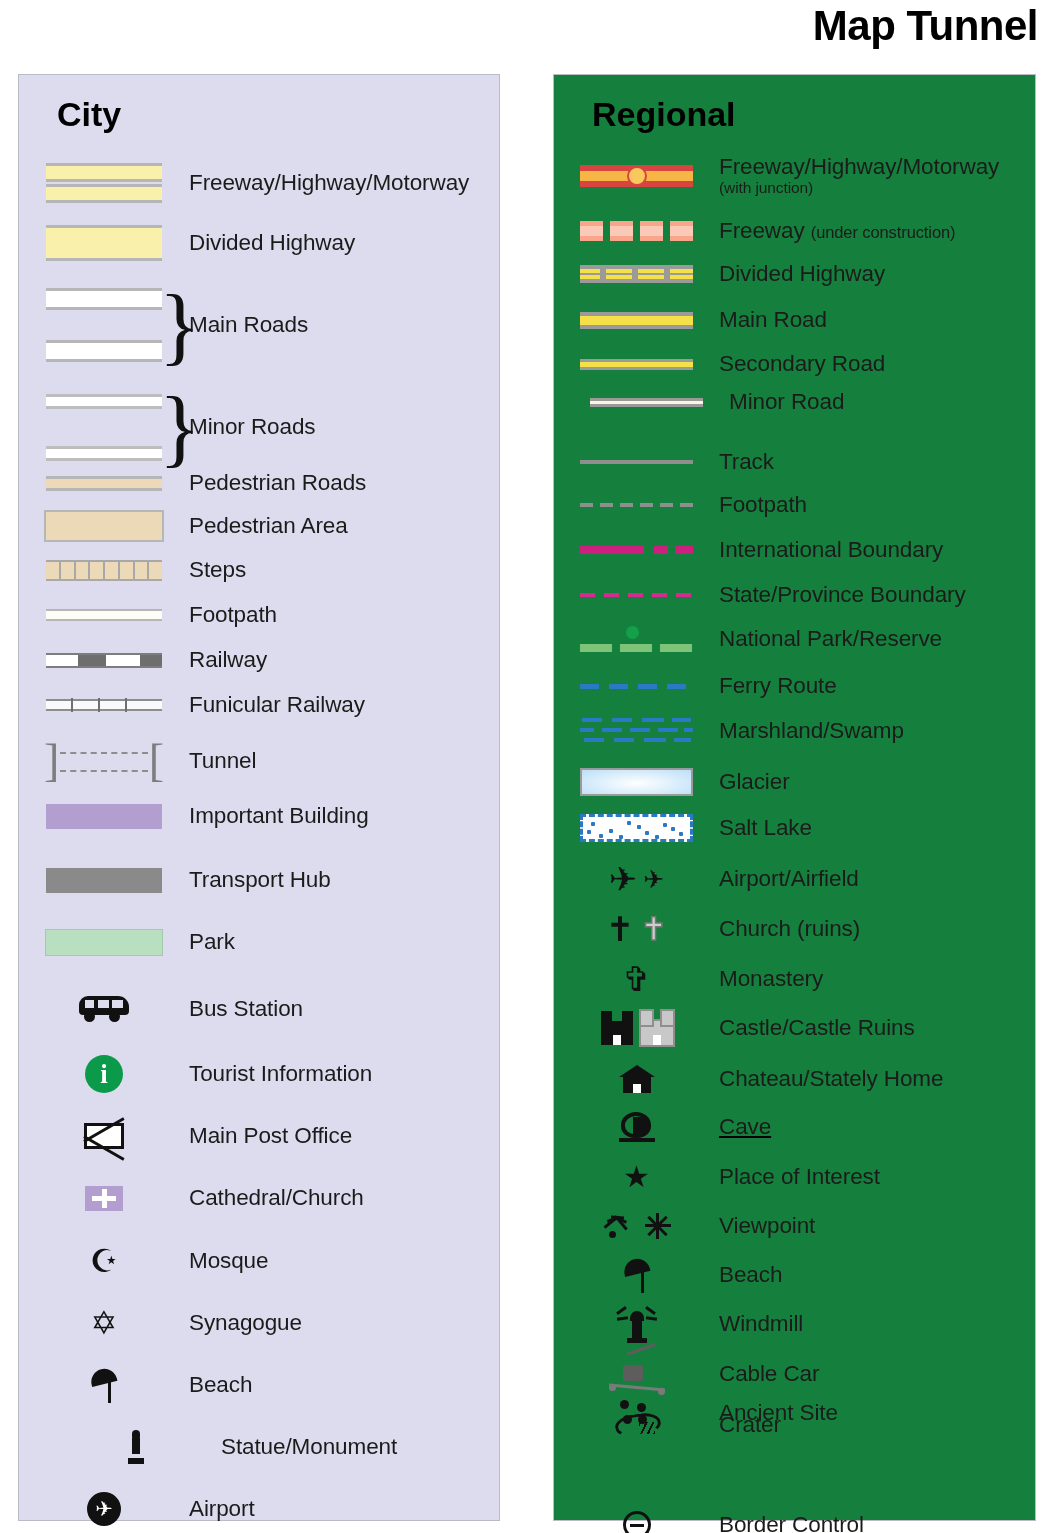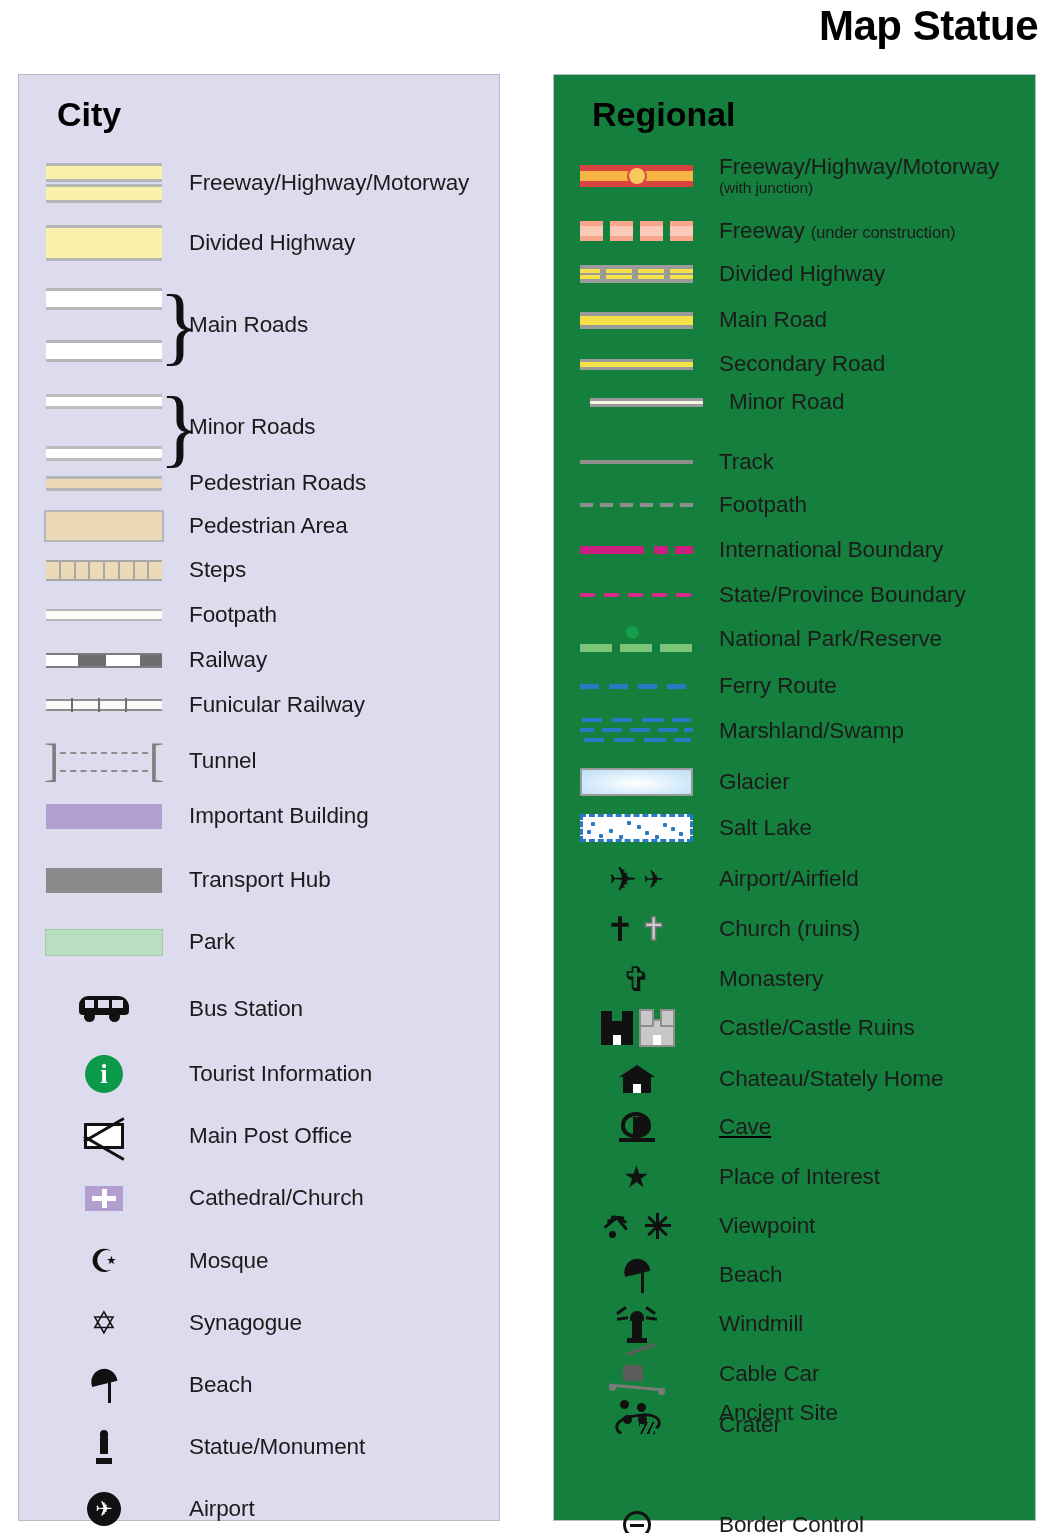--- a/index.html
+++ b/index.html
@@ -214,21 +214,21 @@
   .ic-viewpoint{ width:34px; height:26px; position:relative; }
   .ic-viewpoint i{ position:absolute; background:#111; }
   .ic-star{ font-size:30px; color:#111; }
   .ic-plane{ font-size:30px; color:#111; }
   .ic-moon{ font-size:32px; color:#111; }
   .ic-hex{ font-size:32px; color:#111; }
 </style>
 </head>
 <body>
 
-<div id="map-legend-title">Map Statue</div>
+<div id="map-legend-title">Map Tunnel</div>
 
 <div class="panel" id="panel-city">
   <div class="panel-heading">City</div>
 
   <div class="row" style="top:86px;height:44px;">
     <div class="sym">
       <div class="cty-freeway">
           <div class="seg"></div>
           <div class="seg"></div>
         </div>
@@ -404,21 +404,21 @@
   <div class="row" style="top:1288px;height:44px;">
     <div class="sym">
       <div class="ic-beach">
           <div class="um"></div>
           <div class="pl"></div>
         </div>
     </div>
     <div class="label">Beach</div>
   </div>
 
-  <div class="row" style="top:1350px;height:44px;">
+  <div class="row" style="top:1350px;height:44px;padding-left:32px;">
     <div class="sym">
       <div class="ic-statue">
           <div class="h"></div>
           <div class="b"></div>
           <div class="f"></div>
         </div>
     </div>
     <div class="label">Statue/Monument</div>
   </div>
 

